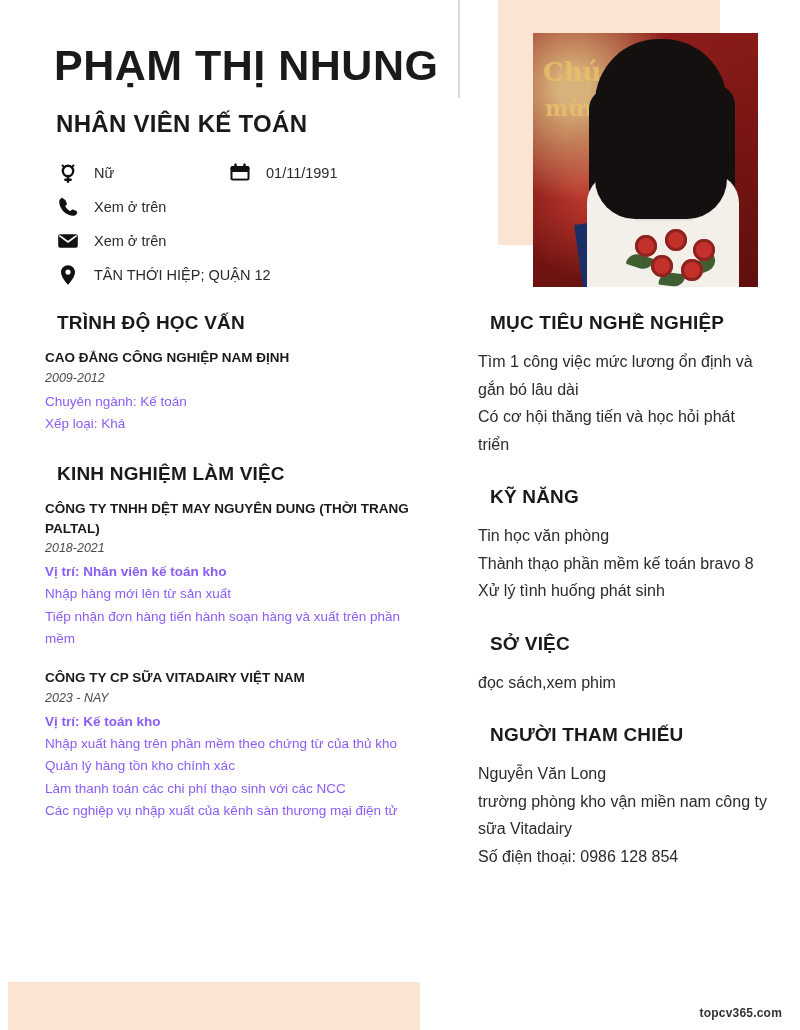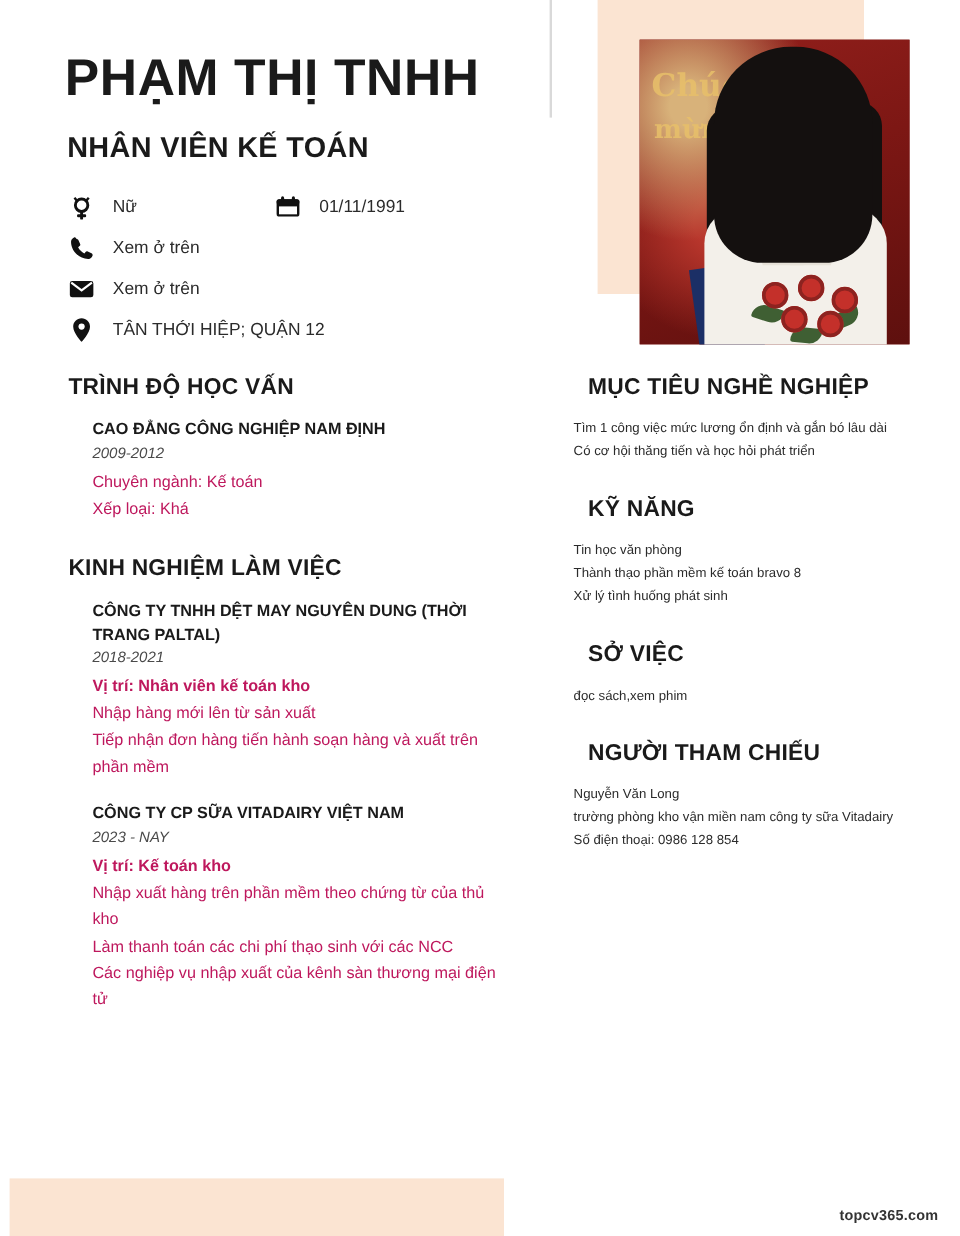--- a/index.html
+++ b/index.html
@@ -198,30 +198,30 @@
     line-height: 1.45;
   }
   .entry-date {
     font-size: 12.5px;
     font-style: italic;
     color: #4a4a4a;
     margin: 0 0 6px 0;
   }
   .entry-line {
     font-size: 13.5px;
-    color: #be185d;
+    color: #8b5cf6;
     line-height: 1.65;
     margin: 0;
   }
   .entry-line.b { font-weight: 700; }
-  .entry { margin-bottom: 18px; margin-left: 32px; }
+  .entry { margin-bottom: 18px; }
   .entry:last-child { margin-bottom: 0; }
 
   .r-line {
-    font-size: 11px;
+    font-size: 16px;
     color: #2b2b2b;
     line-height: 1.72;
     margin: 0;
   }
   .r-block { margin-bottom: 4px; }
 
   .watermark {
     position: absolute;
     right: 18px; bottom: 10px;
     font-size: 12px;
@@ -231,21 +231,21 @@
   }
   svg { display: block; }
 </style>
 </head>
 <body>
 
 <div class="peach-top-right"></div>
 <div class="peach-bottom-left"></div>
 <div class="divider-vert"></div>
 
-<div class="name">PHẠM THỊ TNHH</div>
+<div class="name">PHẠM THỊ NHUNG</div>
 <div class="job-title">NHÂN VIÊN KẾ TOÁN</div>
 
 <div class="photo">
   <div class="bg-red"></div>
   <div class="gold-char" style="left:10px; top:24px; font-size:26px;">Chúc</div>
   <div class="gold-char" style="left:12px; top:62px; font-size:22px;">mừng</div>
   <div class="envelope"></div>
   <div class="hair-left"></div>
   <div class="hair-right"></div>
   <div class="shirt"></div>
@@ -342,20 +342,21 @@
     <p class="entry-line b">Vị trí: Nhân viên kế toán kho</p>
     <p class="entry-line">Nhập hàng mới lên từ sản xuất</p>
     <p class="entry-line">Tiếp nhận đơn hàng tiến hành soạn hàng và xuất trên phần mềm</p>
   </div>
 
   <div class="entry">
     <p class="entry-title">CÔNG TY CP SỮA VITADAIRY VIỆT NAM</p>
     <p class="entry-date">2023 - NAY</p>
     <p class="entry-line b">Vị trí: Kế toán kho</p>
     <p class="entry-line">Nhập xuất hàng trên phần mềm theo chứng từ của thủ kho</p>
+    <p class="entry-line">Quản lý hàng tồn kho chính xác</p>
     <p class="entry-line">Làm thanh toán các chi phí thạo sinh với các  NCC</p>
     <p class="entry-line">Các nghiệp vụ nhập xuất của kênh sàn thương mại điện tử</p>
   </div>
 </div>
 
 <div class="right-col">
 
   <h2 class="sec">MỤC TIÊU NGHỀ NGHIỆP</h2>
   <div class="r-block">
     <p class="r-line">Tìm 1 công việc mức lương ổn định và gắn bó lâu dài</p>

